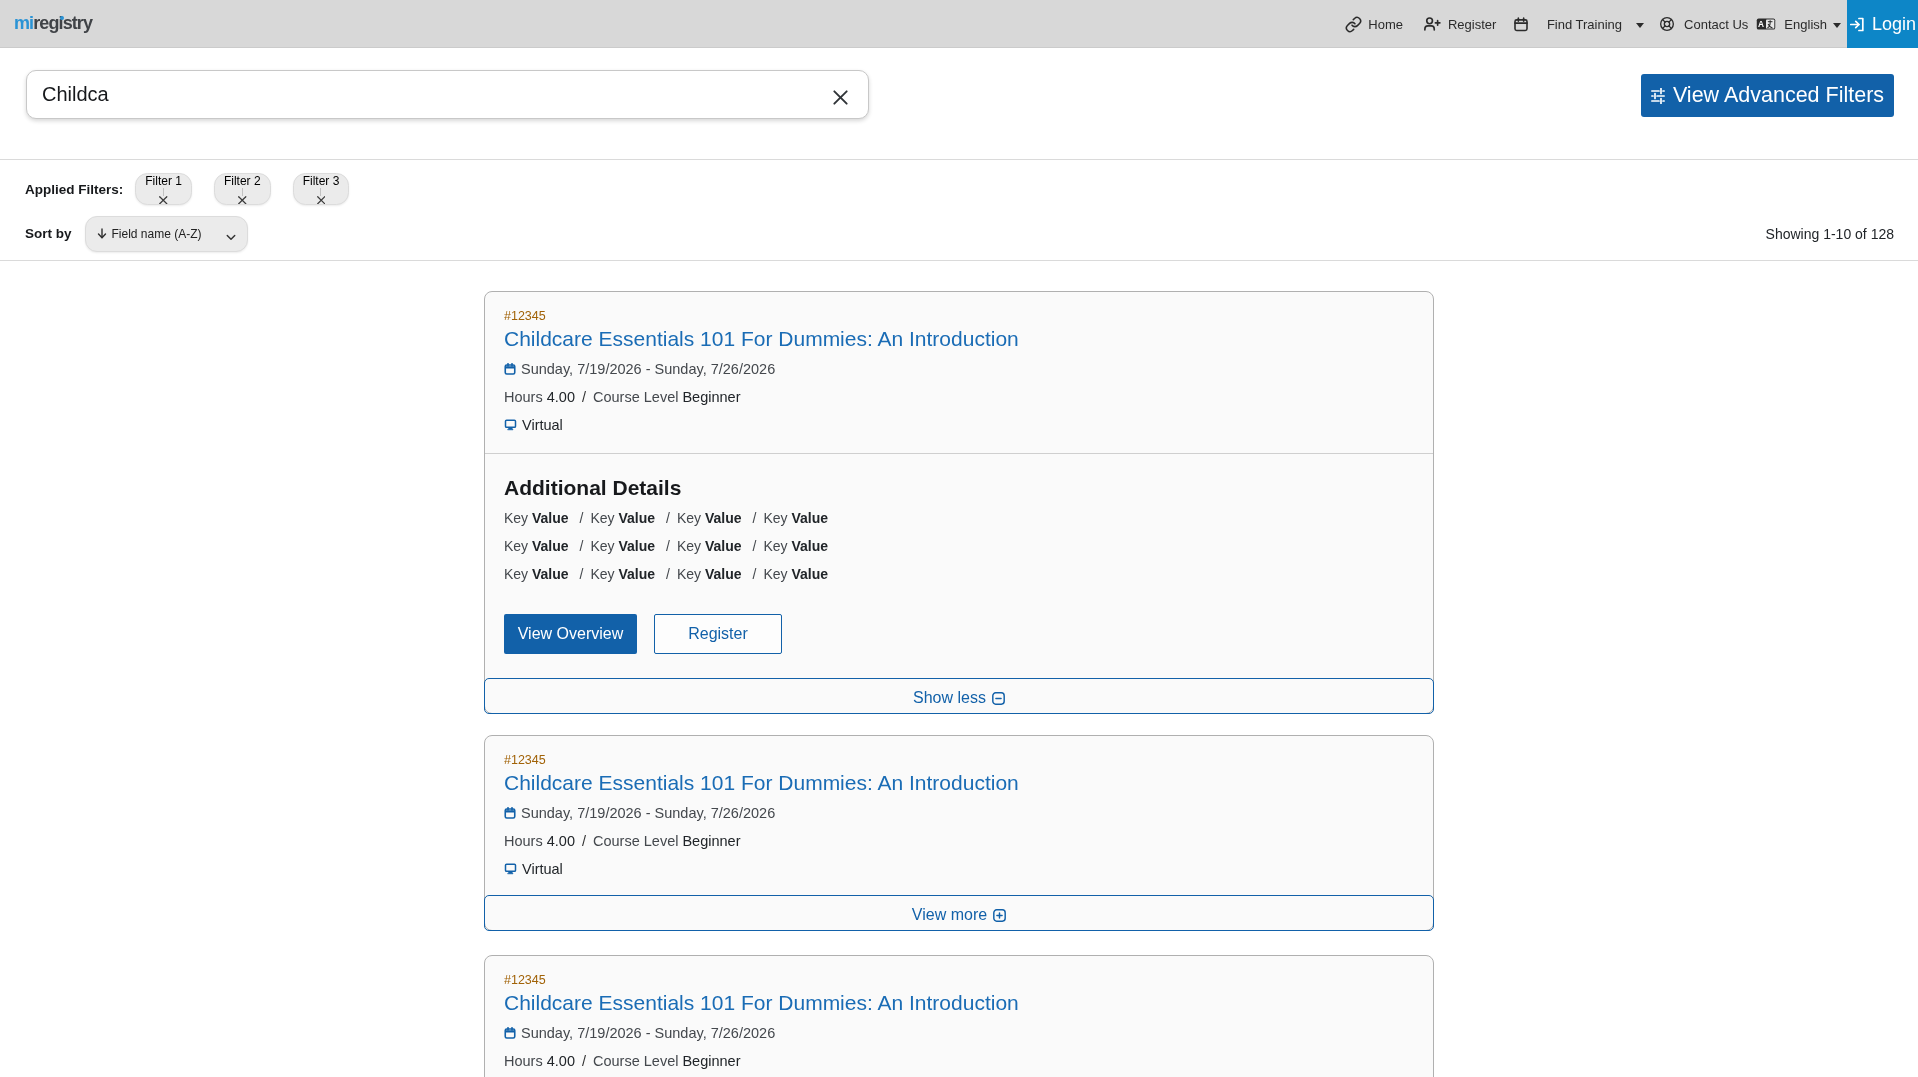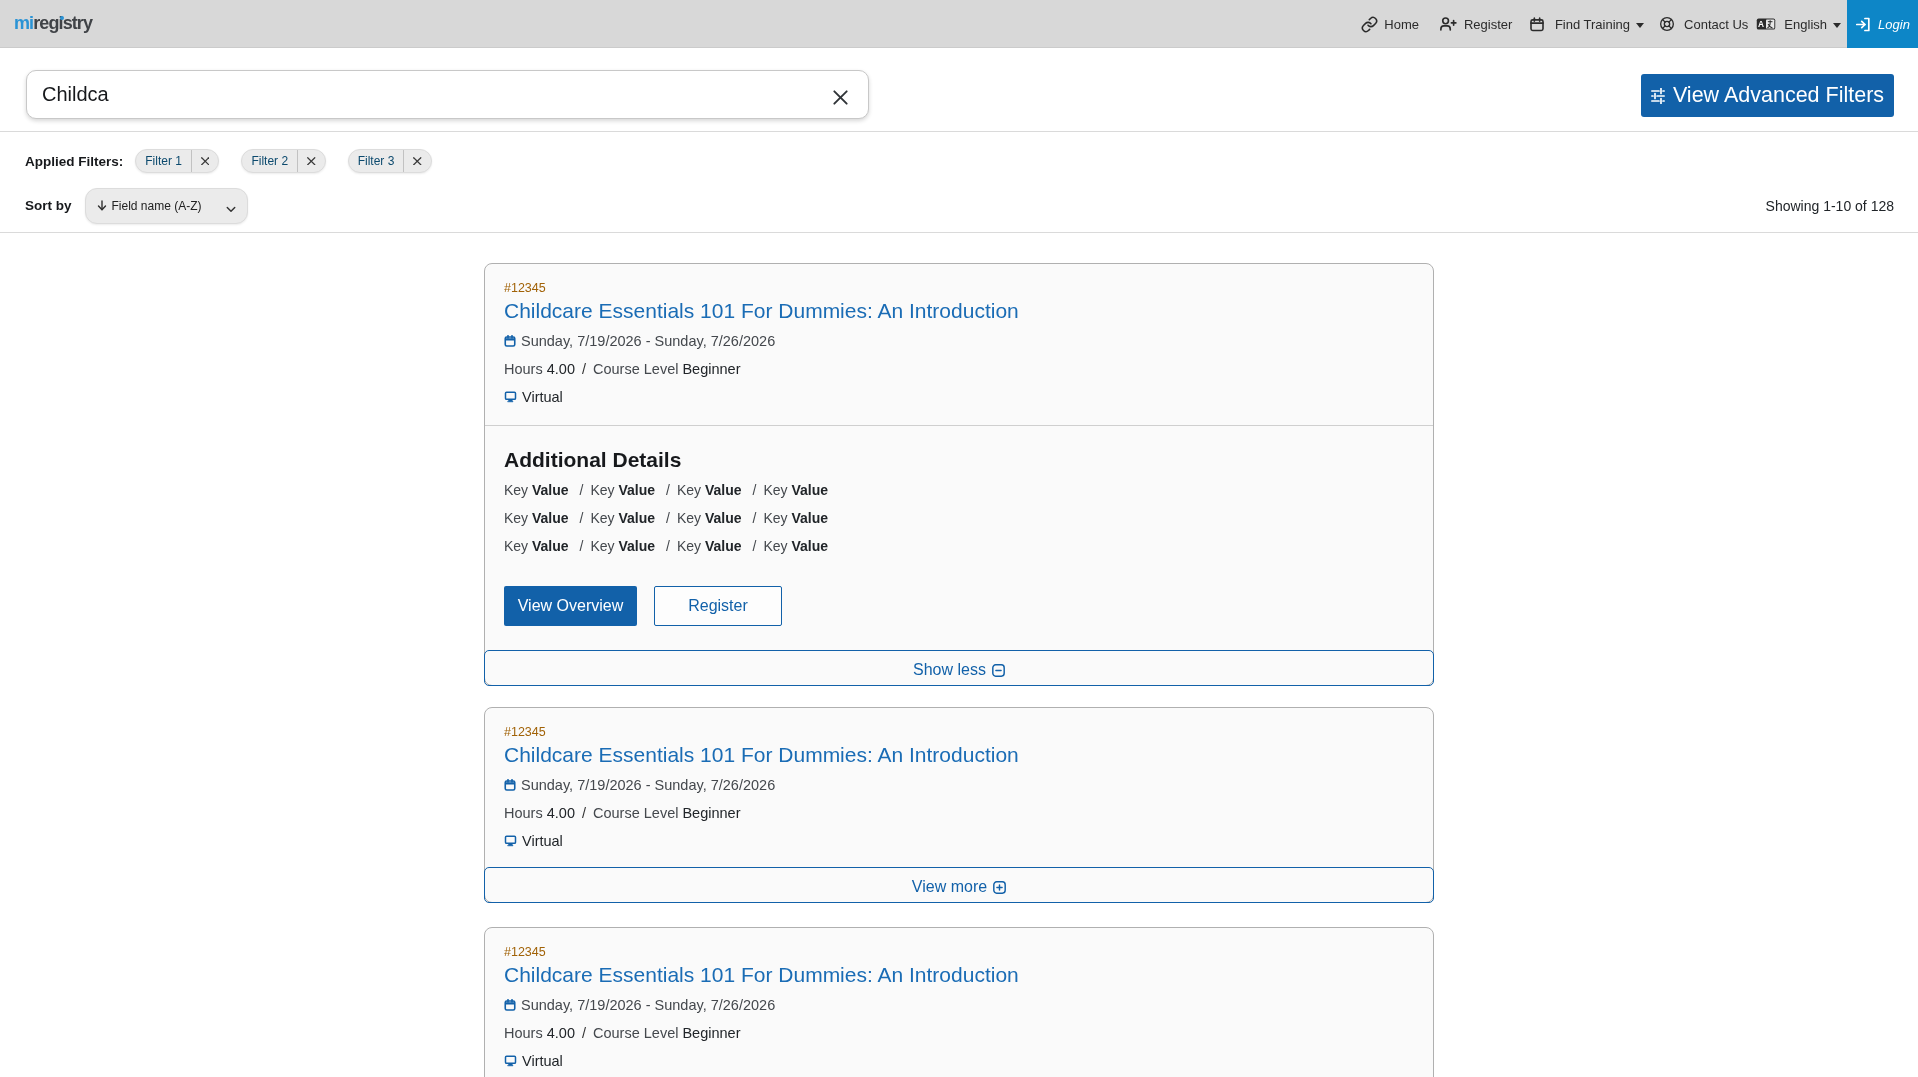--- a/index.html
+++ b/index.html
@@ -9,41 +9,41 @@
 
 header { height: 48px; background: #d8d8d8; display: flex; align-items: center; box-shadow: inset 0 -1px 0 #cbcbcb; }
 .logo { font-size: 18px; font-weight: 700; letter-spacing: -0.9px; margin-left: 14px; margin-top: -2px; color: #404347; }
 .logo b { color: #2a93d5; }
 .ri { position: relative; }
 .ri::after { content: ""; position: absolute; left: 1px; top: 3.5px; width: 4px; height: 4px; border-radius: 50%; background: #2a93d5; }
 nav { margin-left: auto; display: flex; align-items: center; height: 48px; }
 .nav-item { display: flex; align-items: center; font-size: 13px; color: #2b2b2b; }
 .nav-item svg { display: block; margin-right: 7px; }
 .caret { width: 0; height: 0; border-left: 4px solid transparent; border-right: 4px solid transparent; border-top: 5px solid #2b2b2b; margin-left: 6px; margin-top: 2px; }
-.gap-a { margin-right: 20px; } .gap-b { margin-right: 16.5px; } .gap-c { margin-right: 15px; } .gap-d { margin-right: 8px; } .gap-e { margin-right: 6px; }
+.gap-a { margin-right: 20px; } .gap-b { margin-right: 16.5px; } .gap-c { margin-right: 15px; gap: 8px; } .gap-d { margin-right: 8px; } .gap-e { margin-right: 6px; }
 .gap-a svg { margin-right: 6.5px; } .gap-c svg { margin-right: 10px; } .gap-d svg { margin-right: 9px; } .gap-e svg { margin-right: 8px; }
-.login { width: 71px; height: 48px; background: #0d86c7; color: #fff; display: flex; align-items: center; justify-content: center; font-size: 13px; font-style: italic; }
+.login { width: 71px; height: 48px; background: #0d86c7; color: #fff; display: flex; align-items: center; justify-content: center; font-size: 18px; }
 .login svg { margin-right: 6px; }
 
 
-.search-section { position: relative; height: 84px; border-bottom: 1px solid #dadada; background:#fff; }
+.search-section { position: relative; height: 112px; border-bottom: 1px solid #dadada; background:#fff; }
 .searchbox { position: absolute; left: 26px; top: 22px; width: 843px; height: 49px;
   border: 1px solid #c8c8c8; border-radius: 10px; background: #fff;
   box-shadow: 0 2px 4px rgba(0,0,0,0.16); display: flex; align-items: center; }
 .searchbox .q { font-size: 20px; color: #17191c; margin-left: 15px; }
 .searchbox .clear { margin-left: auto; margin-right: 18px; height: 14px; }
 .adv-btn { position: absolute; right: 24px; top: 26px; width: 253px; height: 43px; background: #1261a9;
   border-radius: 3px; color: #fff; display: flex; align-items: center; justify-content: center; font-size: 21.5px; }
 .adv-btn svg { margin-right: 8px; }
 
 
 .filters-row { display: flex; align-items: center; height: 24px; margin: 17px 0 0 25px; }
 .filters-row .lbl { font-size: 13.5px; font-weight: 700; color: #17191c; }
-.chip { display: flex; align-items: center; height: 24px; background: #ebebeb; border: 1px solid #dcdcdc;
-  border-radius: 12.5px; margin-left: 22px; font-size: 12px; color: #0c4a6e; box-shadow: 0 1px 2px rgba(0,0,0,0.08); }
+.chip { display: flex; align-items: center; height: 32px; background: #ebebeb; border: 1px solid #dcdcdc;
+  border-radius: 12.5px; margin-left: 22px; font-size: 12px; color: #000000; box-shadow: 0 1px 2px rgba(0,0,0,0.08); flex-direction: column; }
 .lbl + .chip { margin-left: 12px; }
 .chip .t { padding: 0 9px; }
 .chip .sep { width: 1px; height: 22px; background: #c2c2c2; }
 .chip .x { padding: 0 9px; display: flex; align-items: center; }
 
 .sort-row { display: flex; align-items: center; height: 23px; margin: 21px 24px 0 25px; text-align: right; }
 .sort-row .lbl { font-size: 13.5px; font-weight: 700; color: #17191c; }
 .sort-pill { display: flex; align-items: center; height: 36px; background: #ebebeb; border: 1px solid #dcdcdc;
   border-radius: 12px; margin-left: 13px; font-size: 12px; color: #222; padding: 0 11px; box-shadow: 0 1px 2px rgba(0,0,0,0.08); }
 .sort-pill .arr { height: 11px; margin-right: 5px; }

